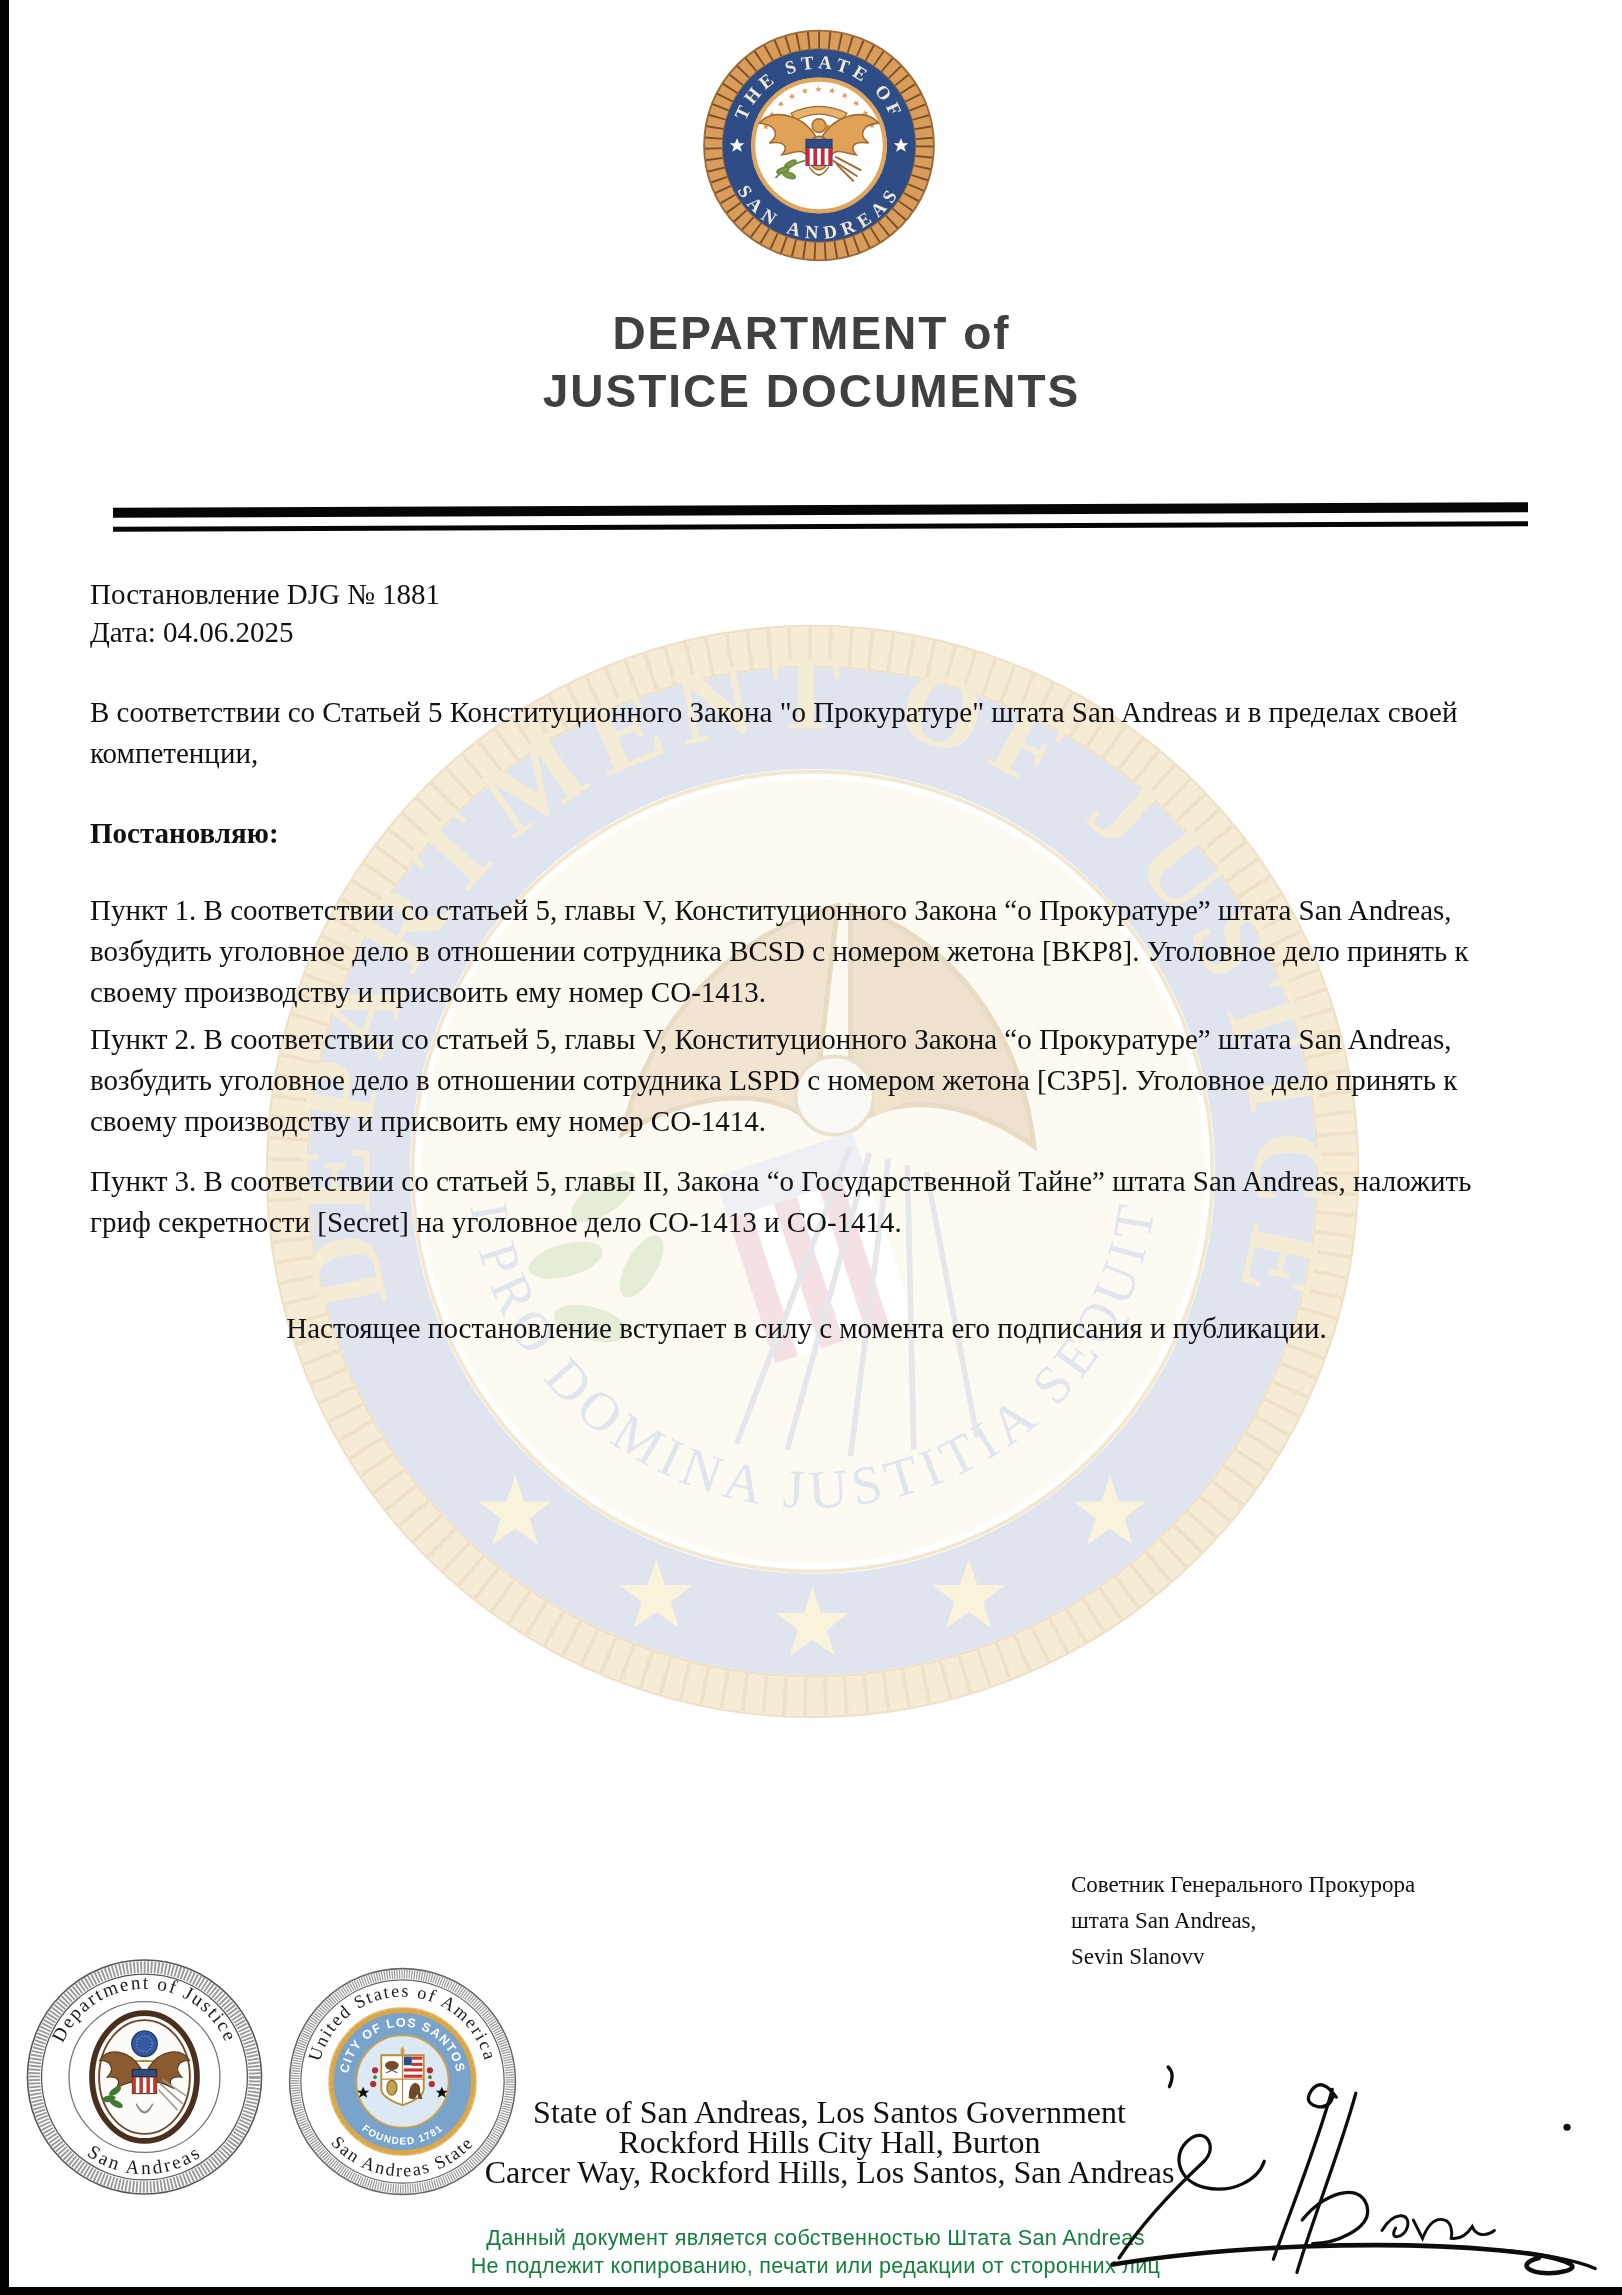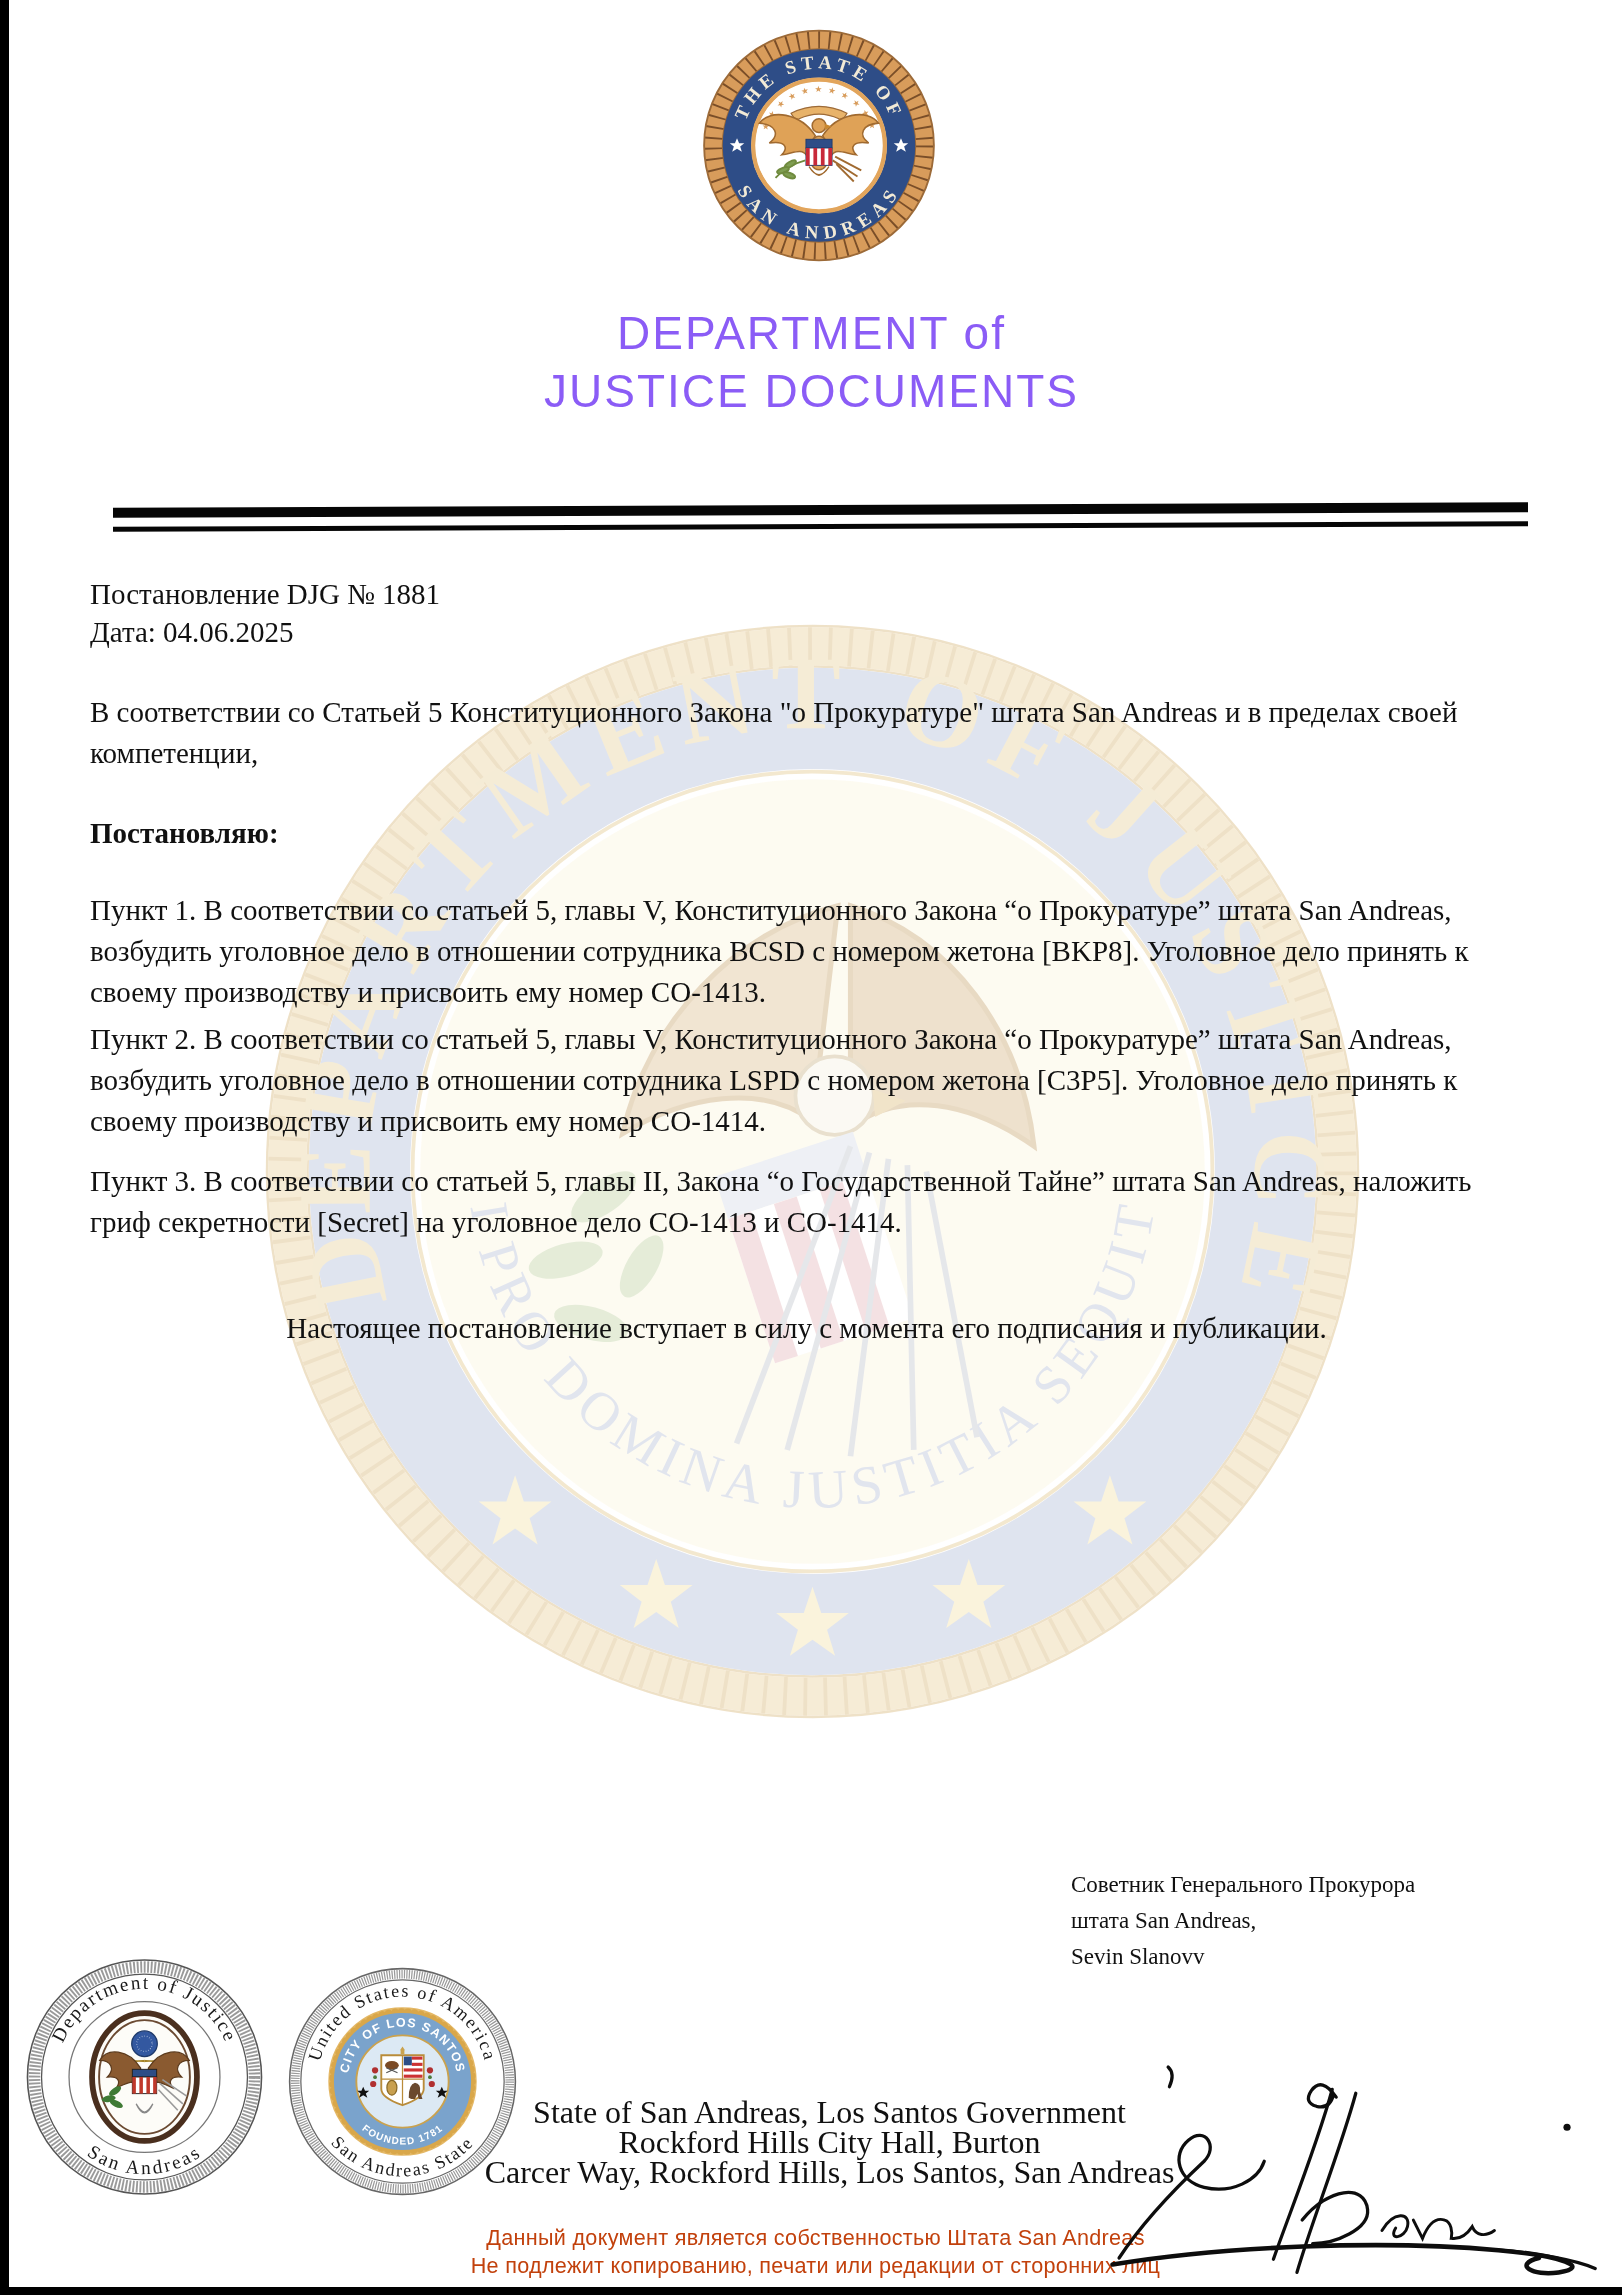--- a/index.html
+++ b/index.html
@@ -9,21 +9,21 @@
   }
   
   .edge-left{position:absolute;left:0;top:0;width:8.5px;height:2295px;background:#000;}
   .edge-bottom{position:absolute;left:0;bottom:0;width:1623px;height:8.5px;background:#000;}
 
   
   .top-seal{position:absolute;left:701px;top:22px;width:236px;height:247px;}
 
   
   .title{position:absolute;left:13px;width:1597px;text-align:center;
-    font-family:"Liberation Sans",sans-serif;font-weight:400;color:#8b5cf6;
+    font-family:"Liberation Sans",sans-serif;font-weight:700;color:#404040;
     font-size:46px;letter-spacing:2px;}
   .title.l1{top:306px;}
   .title.l2{top:364px;}
 
   
   .rule1{position:absolute;left:113px;top:505px;width:1415px;height:9.8px;background:#060606;
     transform:rotate(-0.22deg);}
   .rule2{position:absolute;left:113px;top:524px;width:1415px;height:4.6px;background:#060606;
     transform:rotate(-0.22deg);}
 
@@ -47,21 +47,21 @@
   
   .sig-text{position:absolute;left:1071px;top:1867px;width:537px;font-size:23px;line-height:36px;z-index:2;}
   .sig-svg{position:absolute;left:1106px;top:2055px;width:497px;height:236px;z-index:3;}
 
   
   .address{position:absolute;left:260px;top:2097px;width:1139px;text-align:center;
     font-size:32px;line-height:30px;z-index:2;}
 
   
   .footer{position:absolute;left:8.5px;top:2224px;width:1614px;text-align:center;
-    font-family:"Liberation Sans",sans-serif;font-weight:400;color:#c2410c;
+    font-family:"Liberation Sans",sans-serif;font-weight:400;color:#15803d;
     font-size:21.6px;line-height:27.5px;letter-spacing:0.3px;z-index:2;}
 </style>
 </head>
 <body>
 
 <div id="page">
 
   <div class="edge-left"></div>
   <div class="edge-bottom"></div>
 

